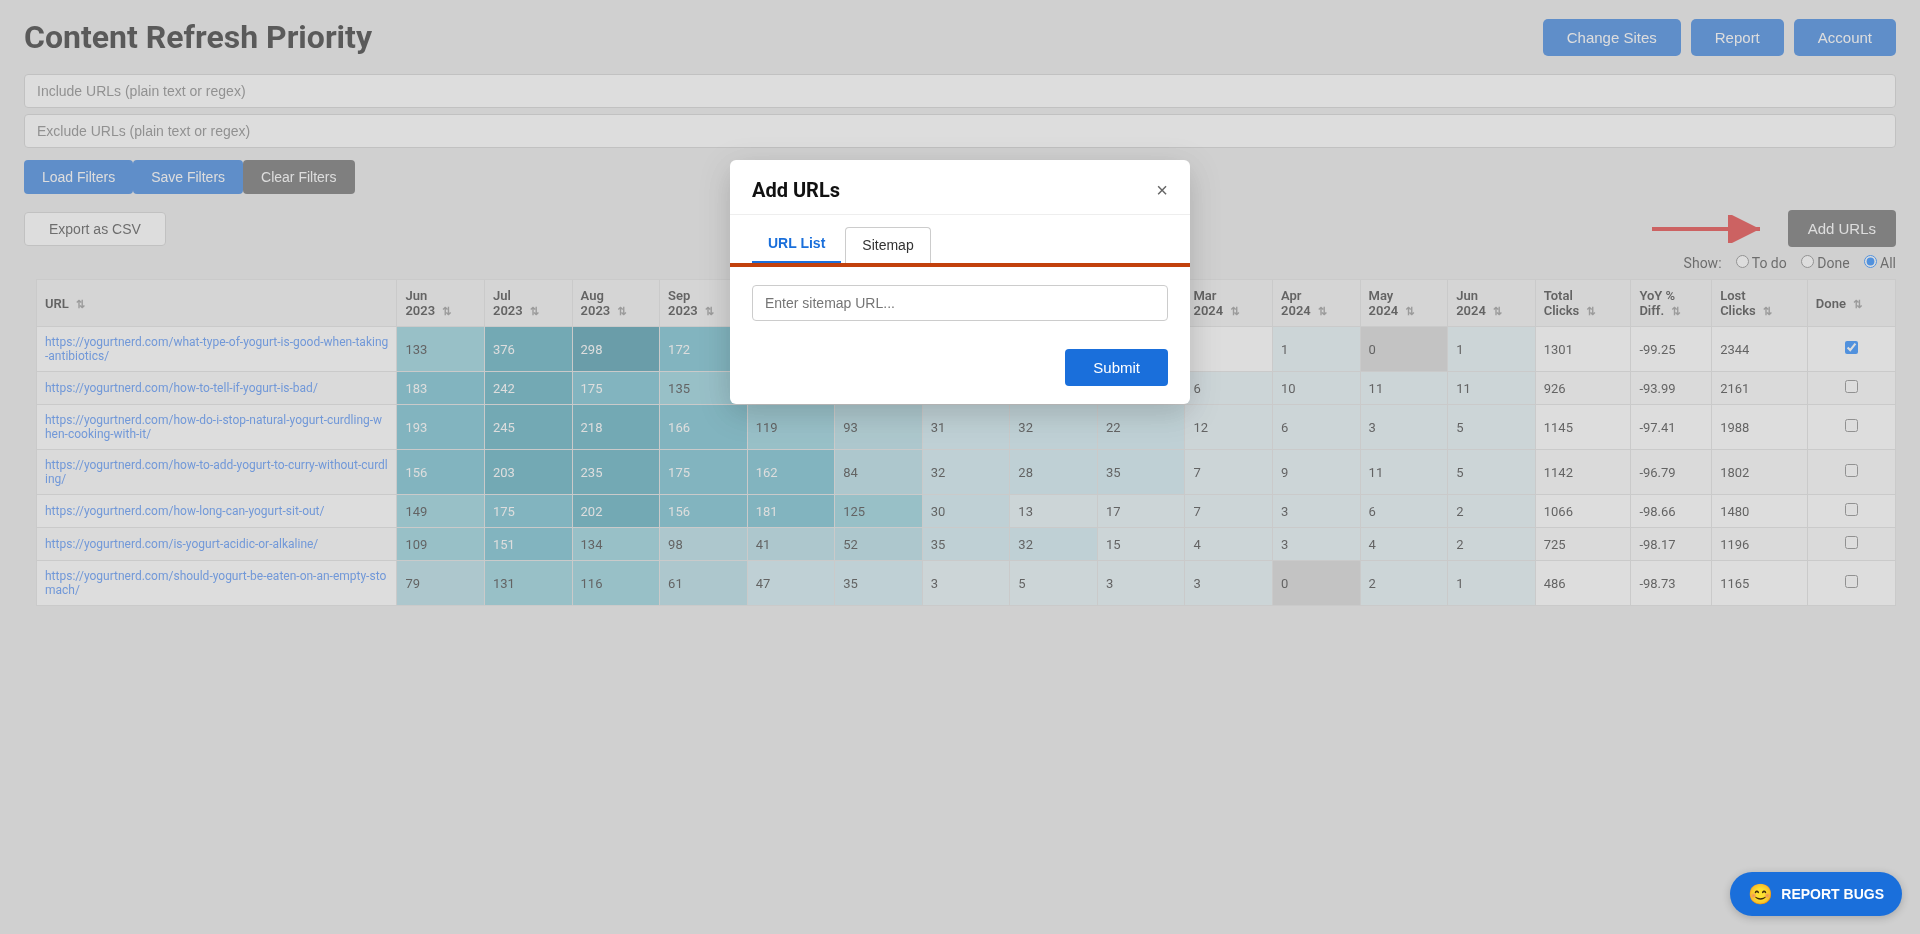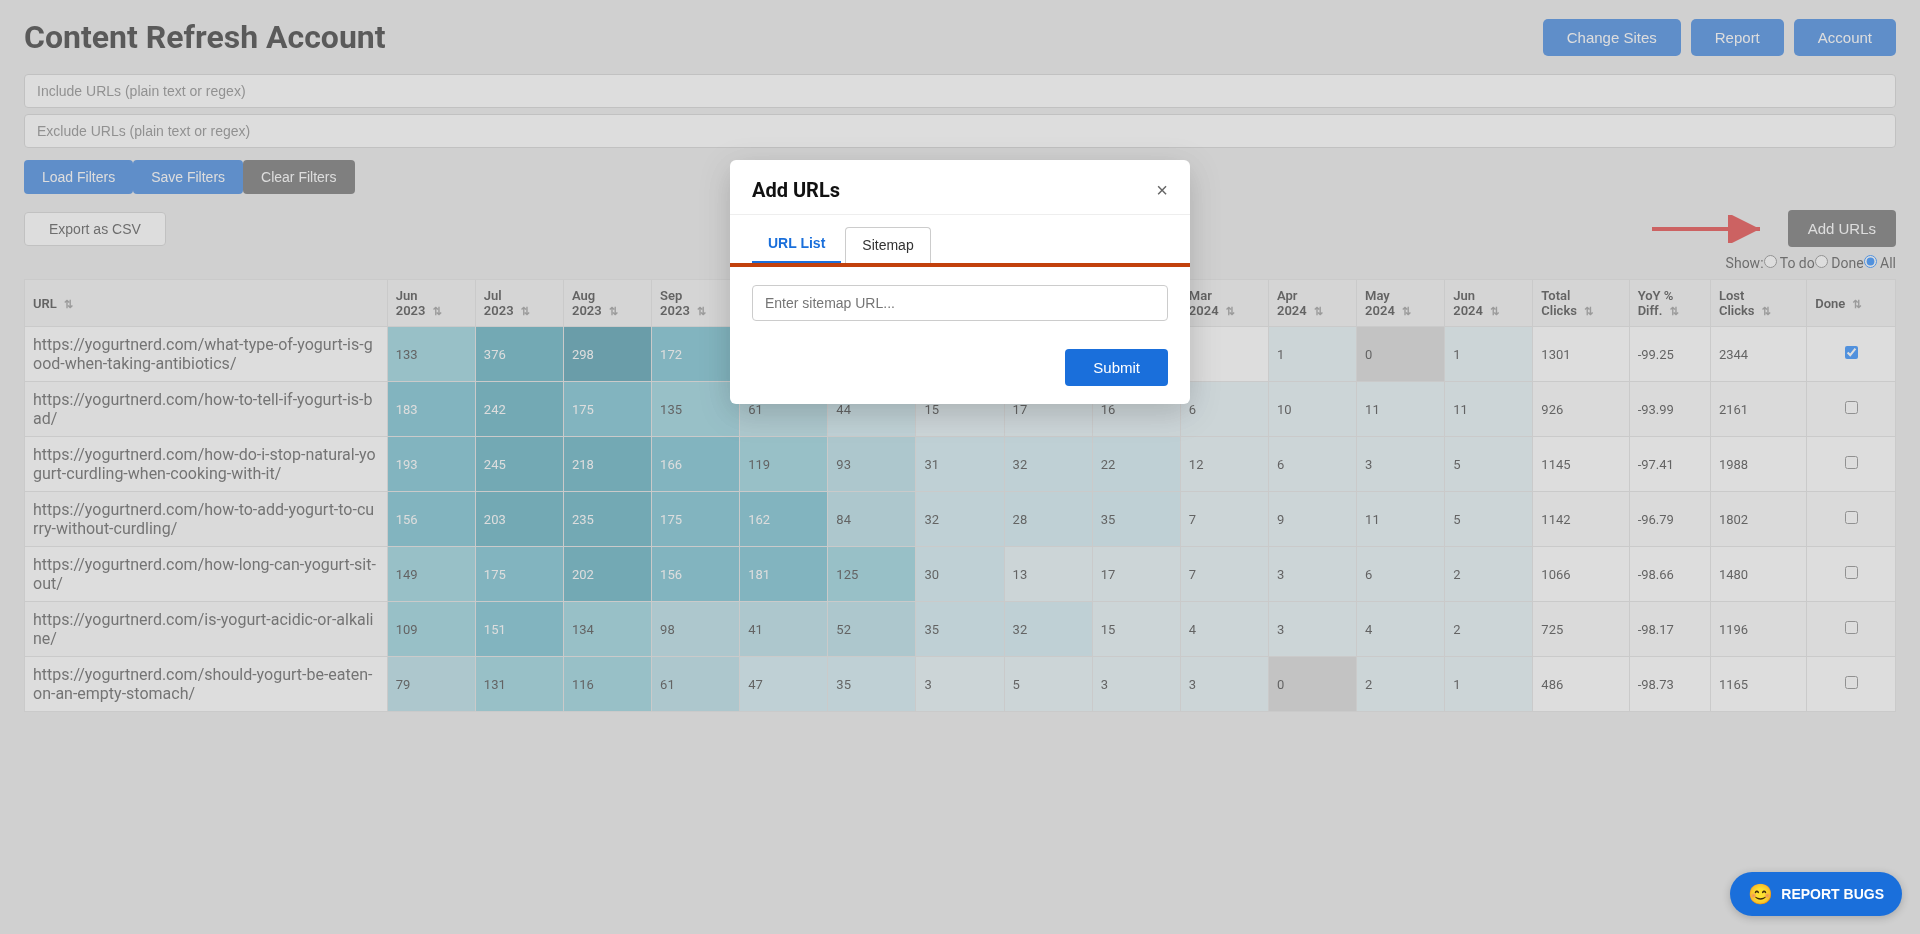--- a/index.html
+++ b/index.html
@@ -110,20 +110,21 @@
       padding: 10px 20px;
       font-size: 15px;
       cursor: pointer;
       font-weight: 500;
     }
 
     
     .table-container {
       padding: 0 24px;
       overflow-x: auto;
+      margin-left: 12px;
     }
     table {
       width: 100%;
       border-collapse: collapse;
       font-size: 13px;
       background: #fff;
     }
     thead tr th {
       background: #f0f0f0;
       border: 1px solid #ddd;
@@ -156,22 +157,22 @@
     .cell-lighter-teal { background: #a8d8e2 !important; color: #222 !important; }
     .cell-very-light { background: #c8e8f0 !important; color: #222 !important; }
     .cell-pale { background: #e0f0f5 !important; color: #222 !important; }
     .cell-gray { background: #d0d0d0 !important; color: #222 !important; }
     .cell-white { background: #fff !important; color: #222 !important; }
 
     .url-cell {
       min-width: 220px;
       max-width: 260px;
       word-break: break-all;
-      font-size: 16px;
-      color: #404040;
+      font-size: 12px;
+      color: #3b82f6;
     }
 
     
     .modal-overlay {
       position: fixed;
       top: 0; left: 0; right: 0; bottom: 0;
       background: rgba(180,180,180,0.45);
       display: flex;
       align-items: flex-start;
       justify-content: center;
@@ -281,21 +282,21 @@
       z-index: 200;
     }
     .smiley {
       font-size: 20px;
     }
   </style>
 </head>
 <body>
 
 <div class="top-bar">
-  <h1 class="page-title">Content Refresh Account</h1>
+  <h1 class="page-title">Content Refresh Priority</h1>
   <div class="top-buttons">
     <button class="btn-blue">Change Sites</button>
     <button class="btn-blue">Report</button>
     <button class="btn-blue">Account</button>
   </div>
 </div>
 
 <div class="filter-area">
   <input class="filter-input" type="text" placeholder="Include URLs (plain text or regex)" style="">
   <input class="filter-input" type="text" placeholder="Exclude URLs (plain text or regex)" style="">
@@ -315,21 +316,21 @@
         <marker id="arrowhead" markerWidth="8" markerHeight="8" refX="8" refY="4" orient="auto">
           <polygon points="0 0, 8 4, 0 8" fill="#e02020"></polygon>
         </marker>
       </defs>
       <line x1="0" y1="14" x2="108" y2="14" stroke="#e02020" stroke-width="4" marker-end="url(#arrowhead)"></line>
     </svg>
     <button class="add-urls-btn">Add URLs</button>
   </div>
 </div>
 
-<div style="display:flex; justify-content:flex-end; padding: 0 24px 8px 24px; align-items:center; font-size:14px; color:#333;">
+<div style="display:flex; justify-content:flex-end; padding: 0 24px 8px 24px; align-items:center; gap:14px; font-size:14px; color:#333;">
   <span>Show:</span>
   <label>
     <input type="radio" name="show" style="">
     <span>To do</span>
   </label>
   <label>
     <input type="radio" name="show" style="">
     <span>Done</span>
   </label>
   <label>

